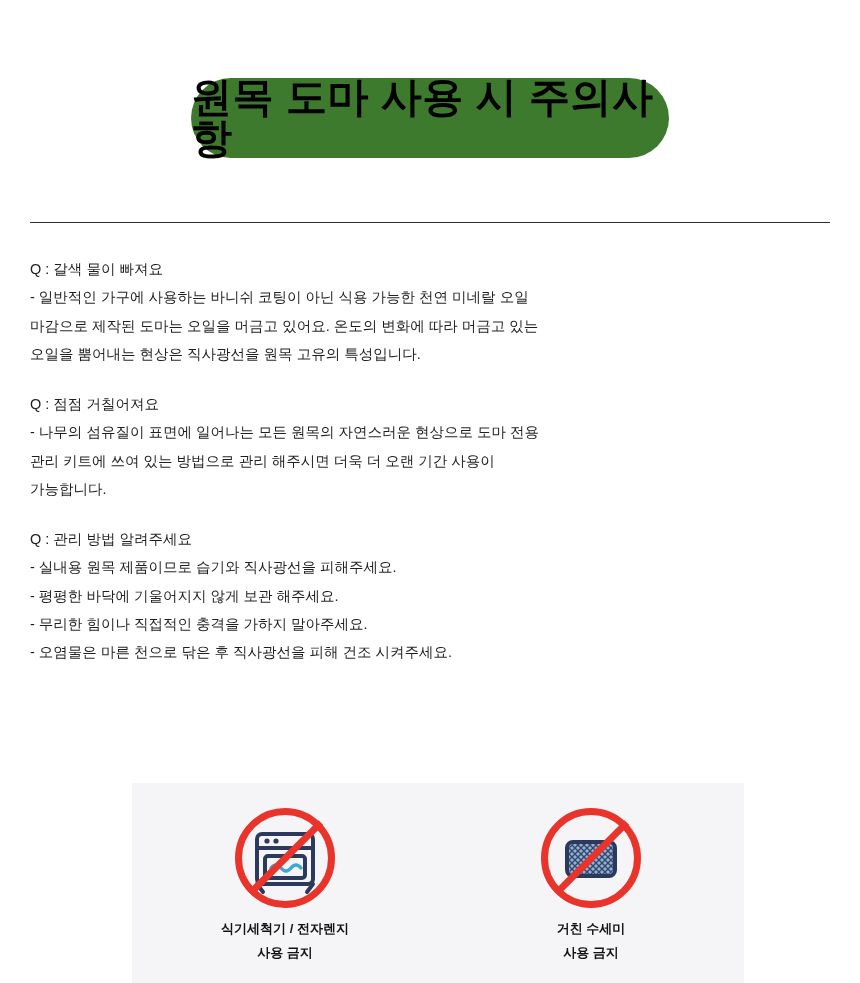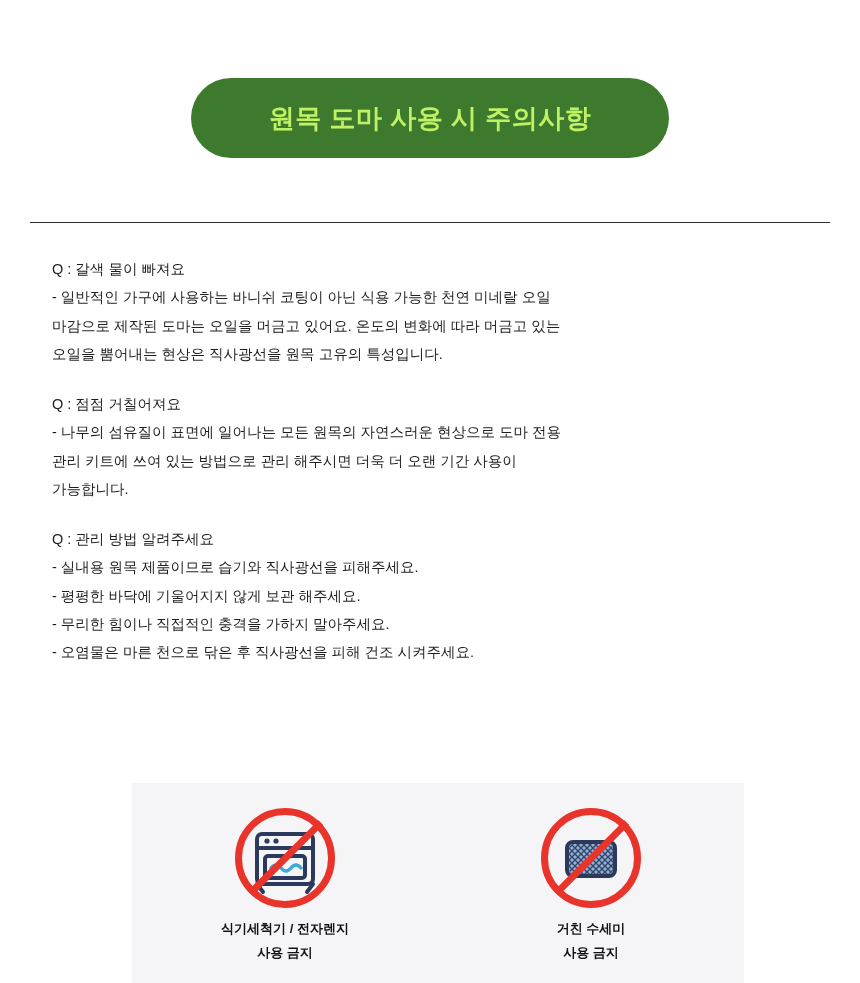--- a/index.html
+++ b/index.html
@@ -27,22 +27,22 @@
   .banner {
     width: 478px;
     height: 80px;
     background: #3d7a2e;
     border-radius: 40px;
     display: flex;
     align-items: center;
     justify-content: center;
   }
   .banner-text {
-    color: #bef264;
-    font-size: 26px;
+    color: #000000;
+    font-size: 41px;
     font-weight: bold;
     letter-spacing: 0.5px;
     line-height: 1;
   }
 
   
   .divider {
     margin: 64px 30px 0 30px;
     border-top: 1.5px solid #2f2f2f;
   }
@@ -61,21 +61,21 @@
     padding-top: 2px;
     padding-left: 28px;
     line-height: 1.4;
   }
   .qa-body {
     flex: 1 1 auto;
     font-size: 14.5px;
     line-height: 1.95;
     color: #1e1e1e;
   }
-  .qa-block { margin-bottom: 22px; margin-left: 22px; }
+  .qa-block { margin-bottom: 22px; }
   .qa-block:last-child { margin-bottom: 0; }
   .qa-q { white-space: pre-wrap; }
   .qa-a { white-space: pre-wrap; }
 
   
   .icon-strip {
     position: absolute;
     left: 132px;
     top: 783px;
     width: 612px;

